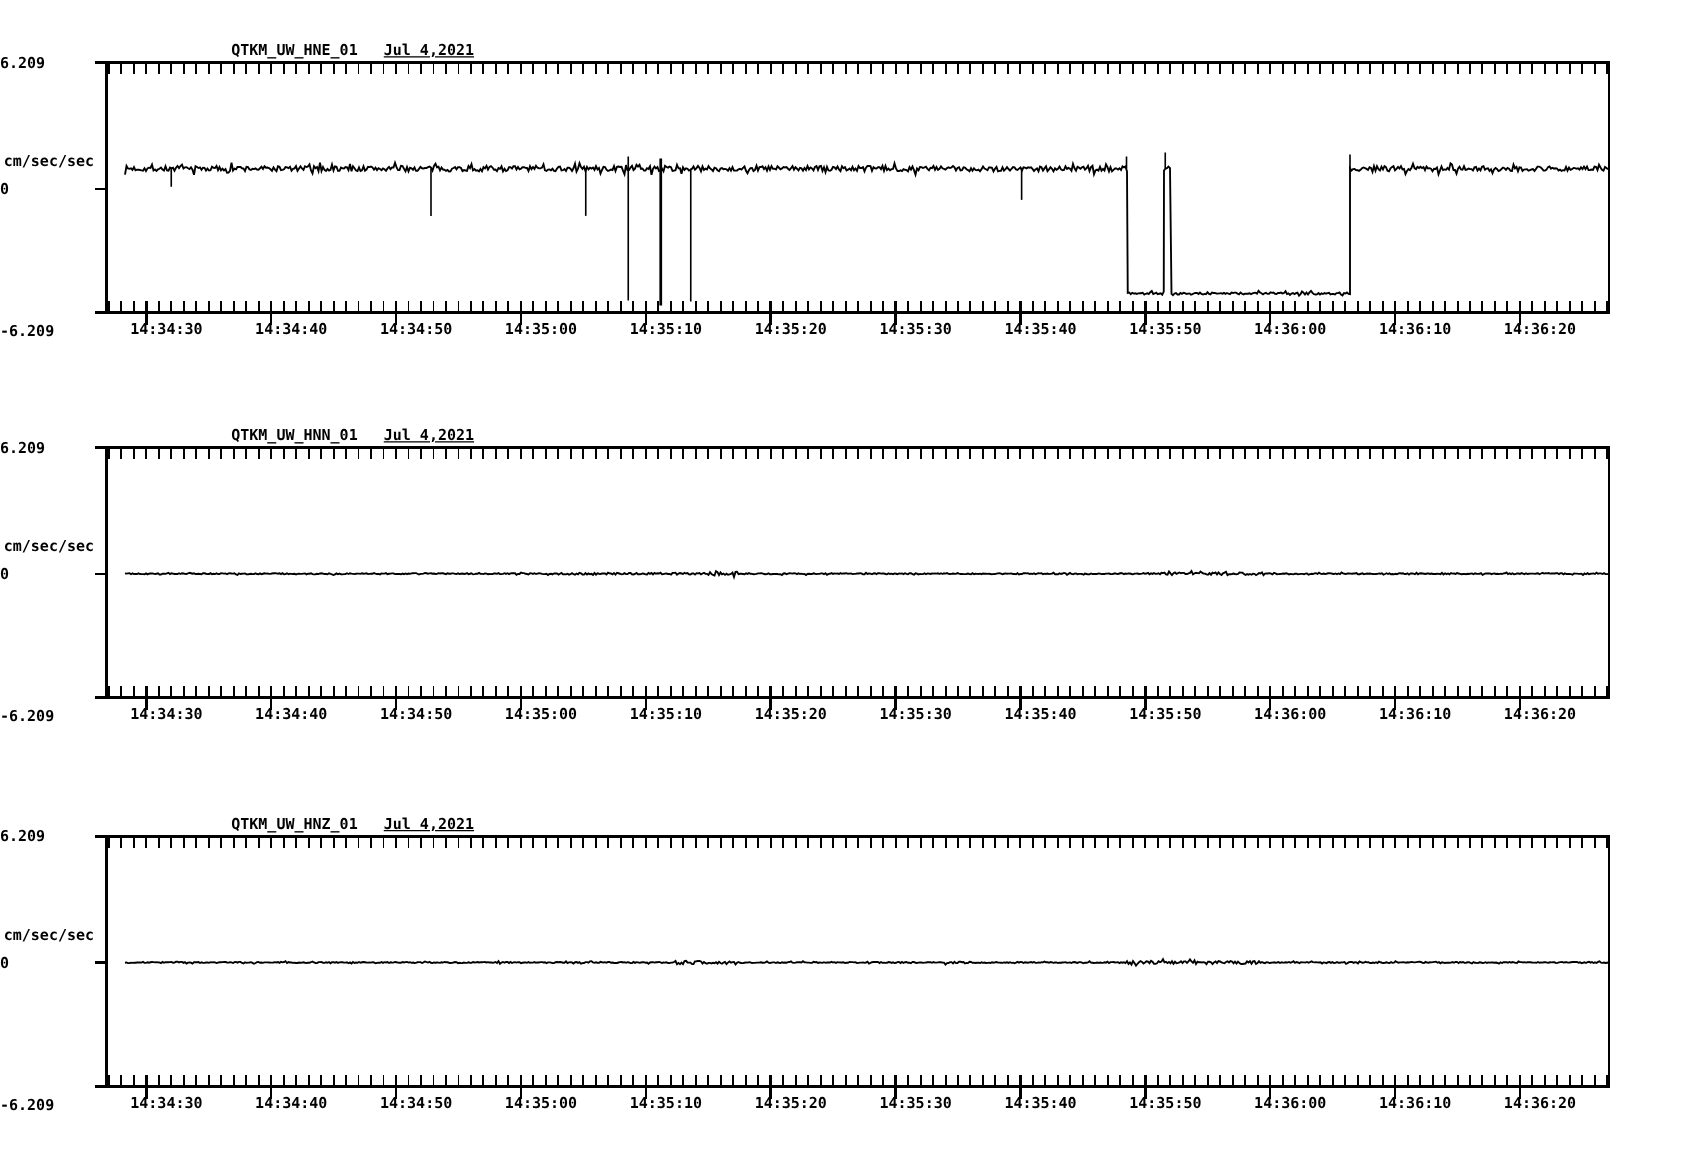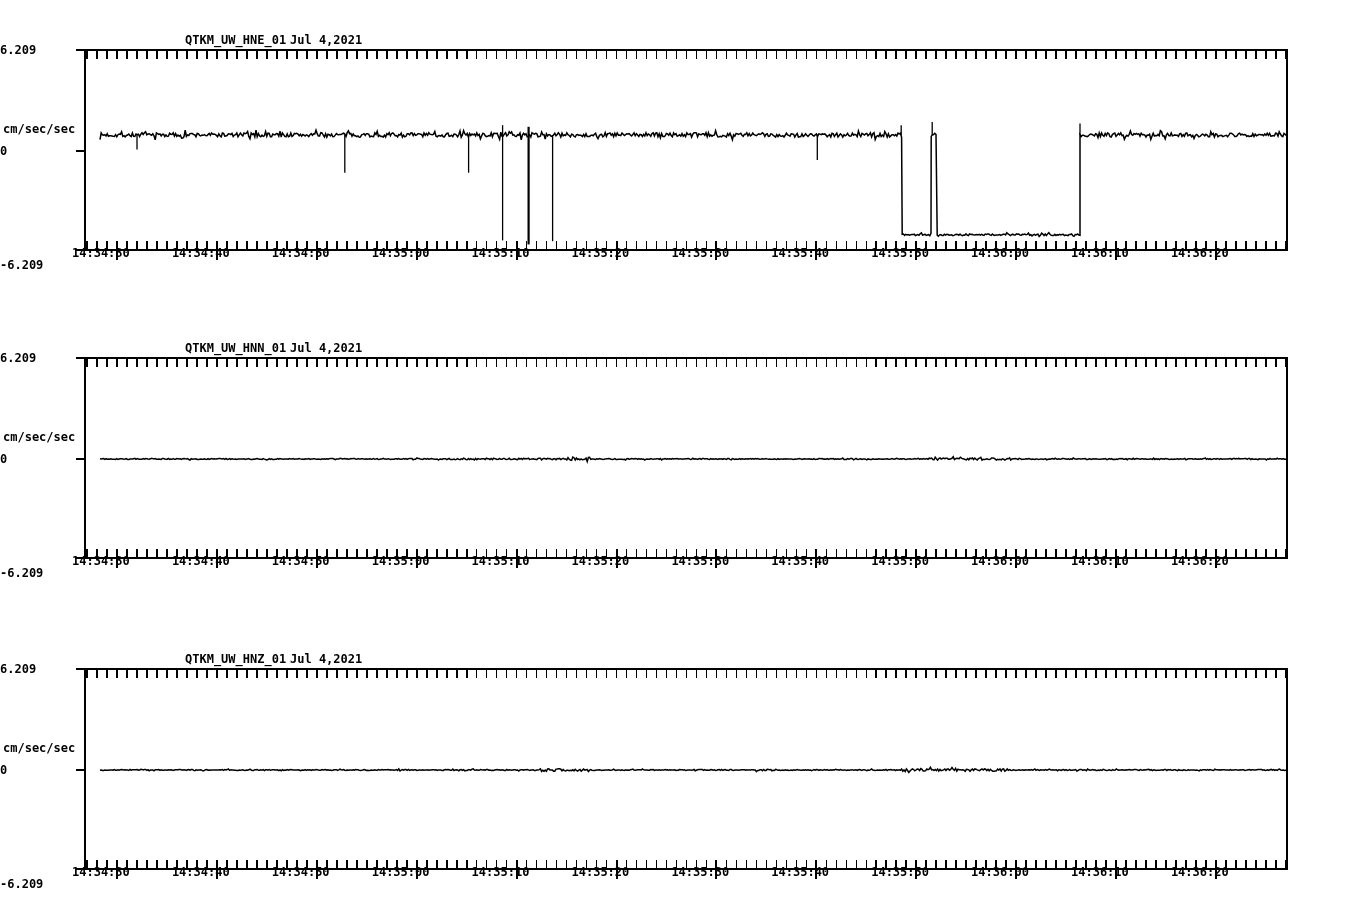--- a/index.html
+++ b/index.html
@@ -10,27 +10,27 @@
     font:700 12px "DejaVu Sans Mono","Liberation Mono",monospace;
     color:#000;
   }
   #plot-svg{position:absolute;left:0;top:0;}
   .panel{position:absolute;left:0;width:1358px;height:0;}
   #panel0{top:50px}
   #panel1{top:358px}
   #panel2{top:669px}
   .title{position:absolute;top:-17px;left:0;width:100%;height:14px;}
   .station{position:absolute;left:185px;white-space:pre;}
-  .tdate{position:absolute;left:290px;white-space:pre;}
+  .tdate{position:absolute;left:307px;white-space:pre;text-decoration:underline;}
   .ylab{position:absolute;left:0;width:62px;text-align:left;white-space:pre;}
   .ymax{top:-7px}
   .yzero{top:94px}
   .ymin{top:208px}
   .yunit{position:absolute;left:3px;top:72px;white-space:pre;}
-  .xlab{position:absolute;top:196px;width:90px;text-align:left;white-space:pre;}
+  .xlab{position:absolute;top:206px;width:90px;text-align:right;white-space:pre;}
 </style>
 </head>
 <body>
 
 <svg id="plot-svg" width="1358" height="924" viewBox="0 0 1358 924">
     <rect x="85" y="50" width="1202" height="200" fill="none" stroke="#000000" stroke-width="2" shape-rendering="crispEdges"></rect>
     <path d="M87.0 51V59M87.0 241V249M97.0 51V59M97.0 241V249M107.0 51V59M107.0 241V249M117.0 51V59M127.0 51V59M127.0 241V249M137.0 51V59M137.0 241V249M147.0 51V59M147.0 241V249M157.0 51V59M157.0 241V249M166.9 51V59M166.9 241V249M176.9 51V59M176.9 241V249M186.9 51V59M186.9 241V249M196.9 51V59M196.9 241V249M206.9 51V59M206.9 241V249M216.9 51V59M226.9 51V59M226.9 241V249M236.9 51V59M236.9 241V249M246.9 51V59M246.9 241V249M256.9 51V59M256.9 241V249M266.9 51V59M266.9 241V249M276.8 51V59M276.8 241V249M286.8 51V59M286.8 241V249M296.8 51V59M296.8 241V249M306.8 51V59M306.8 241V249M316.8 51V59M326.8 51V59M326.8 241V249M336.8 51V59M336.8 241V249M346.8 51V59M346.8 241V249M356.8 51V59M356.8 241V249M366.8 51V59M366.8 241V249M376.7 51V59M376.7 241V249M386.7 51V59M386.7 241V249M396.7 51V59M396.7 241V249M406.7 51V59M406.7 241V249M416.7 51V59M426.7 51V59M426.7 241V249M436.7 51V59M436.7 241V249M446.7 51V59M446.7 241V249M456.7 51V59M456.7 241V249M466.7 51V59M466.7 241V249M476.6 51V59M476.6 241V249M486.6 51V59M486.6 241V249M496.6 51V59M496.6 241V249M506.6 51V59M506.6 241V249M516.6 51V59M526.6 51V59M526.6 241V249M536.6 51V59M536.6 241V249M546.6 51V59M546.6 241V249M556.6 51V59M556.6 241V249M566.5 51V59M566.5 241V249M576.5 51V59M576.5 241V249M586.5 51V59M586.5 241V249M596.5 51V59M596.5 241V249M606.5 51V59M606.5 241V249M616.5 51V59M626.5 51V59M626.5 241V249M636.5 51V59M636.5 241V249M646.5 51V59M646.5 241V249M656.5 51V59M656.5 241V249M666.5 51V59M666.5 241V249M676.4 51V59M676.4 241V249M686.4 51V59M686.4 241V249M696.4 51V59M696.4 241V249M706.4 51V59M706.4 241V249M716.4 51V59M726.4 51V59M726.4 241V249M736.4 51V59M736.4 241V249M746.4 51V59M746.4 241V249M756.4 51V59M756.4 241V249M766.4 51V59M766.4 241V249M776.3 51V59M776.3 241V249M786.3 51V59M786.3 241V249M796.3 51V59M796.3 241V249M806.3 51V59M806.3 241V249M816.3 51V59M826.3 51V59M826.3 241V249M836.3 51V59M836.3 241V249M846.3 51V59M846.3 241V249M856.3 51V59M856.3 241V249M866.3 51V59M866.3 241V249M876.2 51V59M876.2 241V249M886.2 51V59M886.2 241V249M896.2 51V59M896.2 241V249M906.2 51V59M906.2 241V249M916.2 51V59M926.2 51V59M926.2 241V249M936.2 51V59M936.2 241V249M946.2 51V59M946.2 241V249M956.2 51V59M956.2 241V249M966.1 51V59M966.1 241V249M976.1 51V59M976.1 241V249M986.1 51V59M986.1 241V249M996.1 51V59M996.1 241V249M1006.1 51V59M1006.1 241V249M1016.1 51V59M1026.1 51V59M1026.1 241V249M1036.1 51V59M1036.1 241V249M1046.1 51V59M1046.1 241V249M1056.1 51V59M1056.1 241V249M1066.1 51V59M1066.1 241V249M1076.0 51V59M1076.0 241V249M1086.0 51V59M1086.0 241V249M1096.0 51V59M1096.0 241V249M1106.0 51V59M1106.0 241V249M1116.0 51V59M1126.0 51V59M1126.0 241V249M1136.0 51V59M1136.0 241V249M1146.0 51V59M1146.0 241V249M1156.0 51V59M1156.0 241V249M1166.0 51V59M1166.0 241V249M1175.9 51V59M1175.9 241V249M1185.9 51V59M1185.9 241V249M1195.9 51V59M1195.9 241V249M1205.9 51V59M1205.9 241V249M1215.9 51V59M1225.9 51V59M1225.9 241V249M1235.9 51V59M1235.9 241V249M1245.9 51V59M1245.9 241V249M1255.9 51V59M1255.9 241V249M1265.9 51V59M1265.9 241V249M1275.8 51V59M1275.8 241V249M1285.8 51V59M1285.8 241V249" stroke="#000000" stroke-width="1.6" fill="none" shape-rendering="crispEdges"></path>
     <path d="M117.0 241V260M216.9 241V260M316.8 241V260M416.7 241V260M516.6 241V260M616.5 241V260M716.4 241V260M816.3 241V260M916.2 241V260M1016.1 241V260M1116.0 241V260M1215.9 241V260" stroke="#000000" stroke-width="2" fill="none" shape-rendering="crispEdges"></path>
     <path d="M76 50H85M76 151H85M76 250H85" stroke="#000000" stroke-width="2" fill="none" shape-rendering="crispEdges"></path>
     <path d="M100.0 139.7L101.2 132.8L102.4 134.8L103.6 135.1L104.8 134.7L106.0 136.0L107.2 133.7L108.4 136.3L109.6 135.8L110.8 135.8L112.0 136.0L113.2 136.3L114.4 136.5L115.6 134.7L116.8 136.8L118.0 134.7L119.2 134.1L120.4 134.3L121.6 131.7L122.8 136.4L124.0 135.6L125.2 136.8L126.4 135.5L127.6 135.0L128.8 134.0L130.0 135.7L131.2 136.5L132.4 133.0L133.6 136.3L134.8 136.5L136.0 134.1L137.2 134.7L138.4 134.2L139.6 136.6L140.8 134.2L142.0 132.8L143.2 134.5L144.4 132.8L145.6 131.7L146.8 134.8L148.0 133.9L149.2 133.7L150.4 134.6L151.6 135.2L152.8 133.8L154.0 135.7L155.2 139.8L156.4 132.9L157.6 133.6L158.8 134.4L160.0 133.9L161.2 135.9L162.4 134.2L163.6 134.3L164.8 136.5L166.0 134.9L167.2 136.4L168.4 136.2L169.6 133.3L170.8 134.2L172.0 134.4L173.2 132.8L174.4 136.1L175.6 133.6L176.8 136.3L178.0 135.0L179.2 136.3L180.4 135.2L181.6 138.2L182.8 138.1L184.0 136.7L185.2 130.1L186.4 136.4L187.6 134.9L188.8 135.5L190.0 133.6L191.2 133.5L192.4 133.6L193.6 134.6L194.8 134.8L196.0 136.8L197.2 133.4L198.4 133.7L199.6 135.5L200.8 136.0L202.0 135.0L203.2 135.3L204.4 134.7L205.6 135.6L206.8 135.8L208.0 134.6L209.2 133.4L210.4 135.2L211.6 133.0L212.8 134.2L214.0 134.0L215.2 134.4L216.4 135.4L217.6 136.7L218.8 133.9L220.0 135.7L221.2 136.9L222.4 133.0L223.6 133.4L224.8 136.1L226.0 135.9L227.2 135.4L228.4 133.7L229.6 133.9L230.8 134.5L232.0 133.4L233.2 136.5L234.4 135.1L235.6 134.7L236.8 132.9L238.0 136.7L239.2 134.8L240.4 133.1L241.6 134.8L242.8 135.9L244.0 133.0L245.2 133.6L246.4 133.1L247.6 131.5L248.8 136.4L250.0 138.8L251.2 133.0L252.4 134.5L253.6 133.6L254.8 136.9L256.0 130.1L257.2 136.8L258.4 133.6L259.6 135.9L260.8 136.7L262.0 135.2L263.2 136.4L264.4 135.8L265.6 131.6L266.8 136.3L268.0 133.1L269.2 133.4L270.4 136.7L271.6 136.7L272.8 134.0L274.0 134.7L275.2 134.8L276.4 133.6L277.6 133.8L278.8 136.1L280.0 131.1L281.2 137.0L282.4 133.0L283.6 134.6L284.8 136.4L286.0 136.8L287.2 133.9L288.4 136.8L289.6 136.2L290.8 133.0L292.0 136.5L293.2 135.6L294.4 133.4L295.6 133.7L296.8 133.3L298.0 134.0L299.2 135.8L300.4 134.2L301.6 136.1L302.8 134.5L304.0 135.2L305.2 136.1L306.4 134.8L307.6 135.4L308.8 136.6L310.0 134.7L311.2 133.6L312.4 135.3L313.6 133.9L314.8 134.0L316.0 130.2L317.2 133.7L318.4 136.1L319.6 136.1L320.8 132.6L322.0 132.9L323.2 135.0L324.4 137.0L325.6 133.7L326.8 137.1L328.0 134.2L329.2 134.7L330.4 135.8L331.6 134.0L332.8 136.7L334.0 136.6L335.2 135.1L336.4 133.5L337.6 134.6L338.8 134.8L340.0 134.4L341.2 134.5L342.4 133.7L343.6 133.2L344.8 134.1L346.0 136.5L347.2 132.7L348.4 130.9L349.6 133.8L350.8 133.4L352.0 136.3L353.2 134.0L354.4 135.7L355.6 135.8L356.8 136.7L358.0 136.0L359.2 137.2L360.4 137.1L361.6 134.9L362.8 134.4L364.0 133.7L365.2 135.5L366.4 133.7L367.6 133.8L368.8 134.4L370.0 136.9L371.2 136.1L372.4 136.4L373.6 136.7L374.8 132.9L376.0 134.5L377.2 131.3L378.4 136.3L379.6 135.3L380.8 136.5L382.0 136.2L383.2 137.1L384.4 135.2L385.6 137.0L386.8 133.7L388.0 134.7L389.2 132.7L390.4 135.7L391.6 133.5L392.8 132.9L394.0 134.0L395.2 135.8L396.4 135.6L397.6 136.9L398.8 134.5L400.0 135.1L401.2 133.1L402.4 137.1L403.6 135.1L404.8 136.9L406.0 136.3L407.2 133.8L408.4 133.7L409.6 134.9L410.8 133.0L412.0 132.9L413.2 135.6L414.4 133.6L415.6 135.4L416.8 134.9L418.0 133.8L419.2 133.7L420.4 134.3L421.6 134.4L422.8 136.8L424.0 133.0L425.2 135.3L426.4 133.6L427.6 135.2L428.8 132.7L430.0 134.2L431.2 134.6L432.4 134.7L433.6 134.1L434.8 131.5L436.0 136.3L437.2 136.8L438.4 135.7L439.6 135.6L440.8 136.2L442.0 135.0L443.2 136.7L444.4 136.9L445.6 134.8L446.8 133.5L448.0 133.2L449.2 136.3L450.4 136.1L451.6 135.2L452.8 136.7L454.0 134.1L455.2 134.2L456.4 135.0L457.6 136.8L458.8 134.6L460.0 131.0L461.2 137.3L462.4 134.9L463.6 130.6L464.8 133.7L466.0 135.1L467.2 133.4L468.4 136.9L469.6 133.5L470.8 135.5L472.0 134.1L473.2 134.9L474.4 134.0L475.6 135.9L476.8 132.9L478.0 135.5L479.2 134.4L480.4 138.9L481.6 136.0L482.8 133.4L484.0 133.6L485.2 135.7L486.4 136.7L487.6 136.3L488.8 135.6L490.0 136.0L491.2 132.9L492.4 136.8L493.6 133.4L494.8 133.2L496.0 133.6L497.2 133.4L498.4 136.5L499.6 139.3L500.8 132.1L502.0 136.2L503.2 136.1L504.4 134.0L505.6 132.7L506.8 136.0L508.0 134.9L509.2 131.8L510.4 133.2L511.6 131.9L512.8 135.1L514.0 134.8L515.2 136.4L516.4 136.5L517.6 134.6L518.8 135.2L520.0 133.0L521.2 139.8L522.4 135.1L523.6 133.3L524.8 134.8L526.0 133.7L527.2 136.8L528.4 136.4L529.6 134.9L530.8 137.1L532.0 132.7L533.2 133.6L534.4 134.1L535.6 133.3L536.8 133.7L538.0 136.8L539.2 136.5L540.4 136.2L541.6 131.9L542.8 134.7L544.0 134.6L545.2 139.0L546.4 133.8L547.6 135.9L548.8 134.6L550.0 135.0L551.2 136.4L552.4 135.8L553.6 135.0L554.8 133.2L556.0 135.7L557.2 134.5L558.4 132.7L559.6 134.3L560.8 137.1L562.0 133.2L563.2 135.9L564.4 134.9L565.6 135.5L566.8 132.9L568.0 134.7L569.2 135.5L570.4 136.8L571.6 134.1L572.8 134.6L574.0 136.3L575.2 137.0L576.4 134.8L577.6 134.5L578.8 135.4L580.0 135.1L581.2 135.5L582.4 136.6L583.6 134.5L584.8 136.5L586.0 133.7L587.2 136.5L588.4 136.5L589.6 136.4L590.8 135.4L592.0 135.0L593.2 135.7L594.4 134.3L595.6 133.2L596.8 136.6L598.0 138.6L599.2 136.0L600.4 134.5L601.6 134.4L602.8 136.9L604.0 135.9L605.2 132.6L606.4 136.4L607.6 133.7L608.8 133.6L610.0 133.0L611.2 135.2L612.4 133.8L613.6 136.6L614.8 133.2L616.0 135.9L617.2 133.0L618.4 135.1L619.6 135.0L620.8 135.6L622.0 133.0L623.2 134.2L624.4 135.5L625.6 134.7L626.8 133.7L628.0 134.0L629.2 133.7L630.4 135.0L631.6 135.9L632.8 134.6L634.0 132.9L635.2 135.7L636.4 133.8L637.6 135.0L638.8 136.4L640.0 134.3L641.2 134.7L642.4 136.5L643.6 134.4L644.8 136.0L646.0 132.8L647.2 135.5L648.4 134.0L649.6 134.7L650.8 136.3L652.0 133.5L653.2 132.8L654.4 136.0L655.6 133.1L656.8 132.7L658.0 136.7L659.2 133.8L660.4 137.8L661.6 133.5L662.8 136.4L664.0 136.6L665.2 135.8L666.4 133.5L667.6 133.9L668.8 135.3L670.0 133.2L671.2 135.6L672.4 136.9L673.6 133.0L674.8 134.6L676.0 133.7L677.2 136.3L678.4 135.7L679.6 134.8L680.8 136.2L682.0 133.5L683.2 136.2L684.4 134.8L685.6 136.6L686.8 132.8L688.0 134.5L689.2 134.4L690.4 133.7L691.6 137.1L692.8 134.2L694.0 132.7L695.2 132.8L696.4 132.9L697.6 136.7L698.8 133.8L700.0 134.6L701.2 134.8L702.4 133.8L703.6 133.8L704.8 135.3L706.0 132.7L707.2 136.6L708.4 132.7L709.6 136.1L710.8 134.9L712.0 136.2L713.2 135.3L714.4 135.1L715.6 130.7L716.8 134.8L718.0 136.9L719.2 136.8L720.4 136.3L721.6 136.9L722.8 135.3L724.0 135.8L725.2 136.1L726.4 137.1L727.6 133.7L728.8 135.6L730.0 133.2L731.2 136.1L732.4 139.7L733.6 134.8L734.8 136.2L736.0 133.6L737.2 133.7L738.4 134.4L739.6 133.9L740.8 133.3L742.0 135.2L743.2 136.3L744.4 134.3L745.6 134.5L746.8 132.8L748.0 135.8L749.2 133.6L750.4 135.9L751.6 135.0L752.8 133.1L754.0 134.6L755.2 135.1L756.4 135.7L757.6 134.5L758.8 133.9L760.0 134.4L761.2 133.9L762.4 132.8L763.6 133.8L764.8 136.4L766.0 134.3L767.2 133.8L768.4 136.3L769.6 136.1L770.8 133.9L772.0 134.1L773.2 135.4L774.4 136.1L775.6 137.1L776.8 134.6L778.0 136.6L779.2 134.6L780.4 136.0L781.6 136.3L782.8 135.7L784.0 137.0L785.2 135.3L786.4 133.2L787.6 134.8L788.8 135.4L790.0 136.2L791.2 133.9L792.4 134.0L793.6 134.3L794.8 137.1L796.0 135.0L797.2 133.5L798.4 137.1L799.6 136.7L800.8 136.6L802.0 133.8L803.2 136.5L804.4 135.4L805.6 133.7L806.8 135.2L808.0 136.4L809.2 135.0L810.4 133.7L811.6 133.9L812.8 135.5L814.0 136.0L815.2 134.9L816.4 133.9L817.6 136.4L818.8 133.9L820.0 134.1L821.2 134.7L822.4 133.9L823.6 134.2L824.8 133.9L826.0 135.1L827.2 136.8L828.4 135.5L829.6 134.7L830.8 137.1L832.0 133.3L833.2 133.8L834.4 136.5L835.6 134.7L836.8 133.1L838.0 136.9L839.2 135.5L840.4 133.8L841.6 135.0L842.8 137.1L844.0 134.7L845.2 135.8L846.4 135.0L847.6 133.3L848.8 135.5L850.0 136.2L851.2 135.9L852.4 133.1L853.6 135.1L854.8 134.3L856.0 134.9L857.2 136.6L858.4 131.1L859.6 134.6L860.8 136.5L862.0 133.4L863.2 134.1L864.4 135.0L865.6 133.9L866.8 133.4L868.0 135.8L869.2 134.6L870.4 132.7L871.6 136.9L872.8 133.7L874.0 132.7L875.2 139.5L876.4 136.4L877.6 135.7L878.8 136.5L880.0 133.4L881.2 136.5L882.4 135.1L883.6 136.4L884.8 131.5L886.0 133.7L887.2 137.1L888.4 133.8L889.6 137.0L890.8 135.9L892.0 134.8L893.2 134.7L894.4 135.7L895.6 134.6L896.8 136.0L898.0 133.1L899.2 133.9L900.4 133.2L901.6 137.2L902.2 234.3L903.4 234.0L904.6 235.4L905.8 234.3L907.0 234.9L908.2 234.6L909.4 235.1L910.6 234.7L911.8 234.6L913.0 234.6L914.2 234.2L915.4 235.6L916.6 235.0L917.8 234.6L919.0 235.3L920.2 233.7L921.4 232.8L922.6 235.2L923.8 234.8L925.0 234.1L926.2 235.4L927.4 235.0L928.6 234.6L929.8 235.7L931.0 233.3L931.2 136.4L932.4 134.9L933.6 134.6L934.8 133.3L936.0 134.5L937.2 235.1L938.4 236.2L939.6 234.8L940.8 234.5L942.0 235.6L943.2 235.6L944.4 234.3L945.6 235.1L946.8 234.2L948.0 234.5L949.2 235.2L950.4 234.9L951.6 234.7L952.8 235.7L954.0 235.4L955.2 234.6L956.4 234.3L957.6 234.4L958.8 235.2L960.0 234.0L961.2 235.2L962.4 235.6L963.6 235.1L964.8 235.3L966.0 233.8L967.2 235.1L968.4 235.5L969.6 234.0L970.8 234.4L972.0 234.3L973.2 234.8L974.4 234.9L975.6 234.7L976.8 234.5L978.0 234.9L979.2 234.3L980.4 235.1L981.6 234.4L982.8 235.0L984.0 235.4L985.2 234.1L986.4 234.4L987.6 234.1L988.8 234.1L990.0 234.9L991.2 235.4L992.4 234.0L993.6 235.0L994.8 235.5L996.0 234.9L997.2 235.0L998.4 235.0L999.6 234.6L1000.8 235.3L1002.0 234.7L1003.2 234.3L1004.4 234.2L1005.6 234.9L1006.8 232.7L1008.0 234.0L1009.2 234.6L1010.4 235.5L1011.6 234.6L1012.8 234.2L1014.0 235.1L1015.2 235.0L1016.4 233.9L1017.6 234.3L1018.8 234.0L1020.0 235.0L1021.2 235.2L1022.4 234.3L1023.6 234.4L1024.8 234.1L1026.0 234.8L1027.2 234.4L1028.4 233.0L1029.6 235.2L1030.8 234.7L1032.0 235.9L1033.2 234.9L1034.4 234.4L1035.6 235.3L1036.8 234.5L1038.0 234.1L1039.2 236.5L1040.4 235.3L1041.6 233.2L1042.8 234.1L1044.0 235.6L1045.2 234.0L1046.4 235.6L1047.6 233.9L1048.8 232.7L1050.0 234.3L1051.2 235.3L1052.4 235.6L1053.6 235.5L1054.8 234.4L1056.0 235.6L1057.2 234.7L1058.4 235.2L1059.6 234.4L1060.8 234.9L1062.0 234.5L1063.2 234.3L1064.4 235.6L1065.6 235.1L1066.8 235.2L1068.0 235.6L1069.2 234.5L1070.4 234.5L1071.6 234.0L1072.8 235.6L1074.0 236.3L1075.2 234.5L1076.4 234.8L1077.6 234.0L1078.8 235.1L1080.0 235.3L1080.0 134.7L1081.2 136.5L1082.4 135.3L1083.6 135.2L1084.8 136.0L1086.0 136.2L1087.2 136.7L1088.4 135.9L1089.6 134.6L1090.8 134.0L1092.0 134.5L1093.2 135.1L1094.4 135.9L1095.6 133.8L1096.8 134.4L1098.0 137.6L1099.2 132.9L1100.4 136.6L1101.6 133.0L1102.8 135.3L1104.0 136.3L1105.2 133.4L1106.4 135.5L1107.6 132.9L1108.8 133.7L1110.0 136.6L1111.2 137.0L1112.4 134.6L1113.6 133.7L1114.8 133.0L1116.0 136.3L1117.2 135.1L1118.4 133.5L1119.6 134.8L1120.8 132.9L1122.0 135.5L1123.2 135.2L1124.4 139.3L1125.6 136.7L1126.8 135.2L1128.0 136.1L1129.2 134.3L1130.4 131.0L1131.6 134.5L1132.8 135.3L1134.0 133.5L1135.2 134.4L1136.4 133.4L1137.6 134.4L1138.8 133.7L1140.0 136.1L1141.2 133.2L1142.4 134.7L1143.6 134.5L1144.8 135.0L1146.0 137.0L1147.2 135.0L1148.4 135.2L1149.6 134.1L1150.8 139.4L1152.0 136.3L1153.2 133.2L1154.4 136.1L1155.6 135.6L1156.8 135.8L1158.0 134.4L1159.2 135.7L1160.4 130.7L1161.6 131.7L1162.8 136.0L1164.0 135.9L1165.2 138.9L1166.4 134.9L1167.6 133.4L1168.8 135.5L1170.0 135.8L1171.2 132.9L1172.4 135.9L1173.6 135.6L1174.8 134.9L1176.0 135.2L1177.2 135.3L1178.4 136.4L1179.6 133.9L1180.8 133.5L1182.0 136.4L1183.2 134.8L1184.4 136.3L1185.6 133.4L1186.8 133.0L1188.0 135.8L1189.2 134.9L1190.4 134.7L1191.6 136.8L1192.8 135.4L1194.0 138.5L1195.2 135.6L1196.4 134.4L1197.6 135.2L1198.8 136.9L1200.0 136.3L1201.2 135.2L1202.4 134.1L1203.6 134.6L1204.8 135.8L1206.0 134.3L1207.2 135.0L1208.4 136.7L1209.6 136.8L1210.8 131.7L1212.0 134.7L1213.2 133.5L1214.4 137.0L1215.6 133.9L1216.8 134.1L1218.0 136.7L1219.2 135.7L1220.4 135.5L1221.6 135.4L1222.8 136.6L1224.0 136.1L1225.2 135.6L1226.4 135.3L1227.6 136.8L1228.8 135.1L1230.0 133.3L1231.2 133.3L1232.4 133.8L1233.6 134.9L1234.8 136.5L1236.0 136.4L1237.2 135.7L1238.4 133.7L1239.6 133.1L1240.8 134.9L1242.0 134.2L1243.2 134.9L1244.4 134.6L1245.6 134.8L1246.8 136.4L1248.0 135.7L1249.2 136.7L1250.4 136.1L1251.6 136.4L1252.8 133.6L1254.0 136.5L1255.2 134.1L1256.4 135.8L1257.6 135.3L1258.8 134.4L1260.0 134.5L1261.2 135.0L1262.4 134.6L1263.6 135.7L1264.8 133.9L1266.0 135.3L1267.2 133.3L1268.4 135.3L1269.6 133.3L1270.8 136.1L1272.0 136.0L1273.2 135.6L1274.4 135.9L1275.6 133.2L1276.8 133.5L1278.0 136.1L1279.2 131.8L1280.4 134.0L1281.6 135.9L1282.8 136.6L1284.0 133.5L1285.2 134.4L1286.4 135.5" stroke="#000000" stroke-width="1.5" fill="none"></path>

